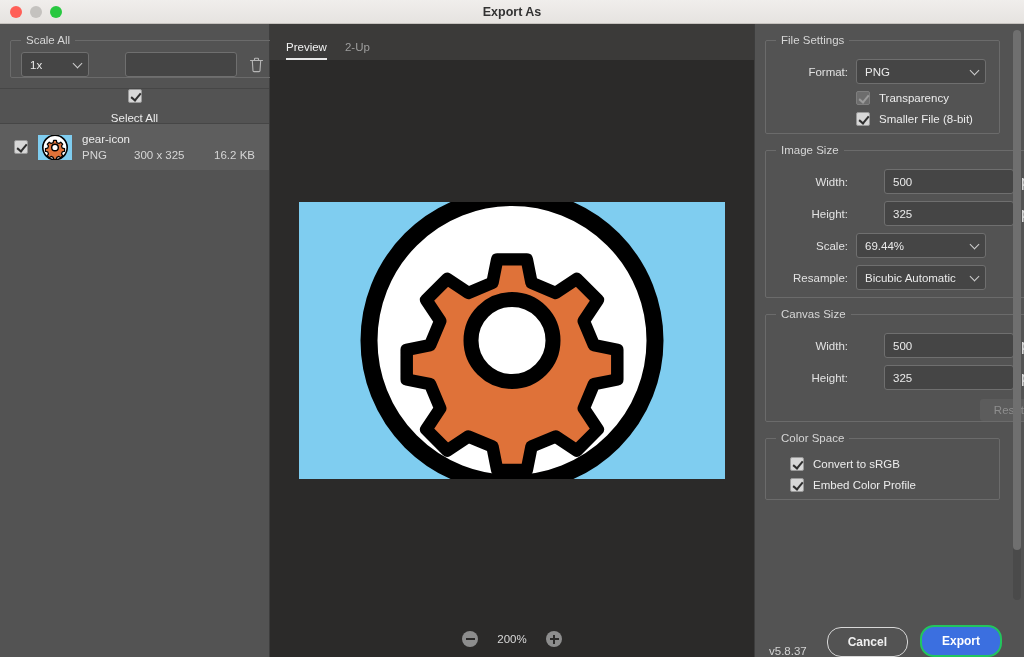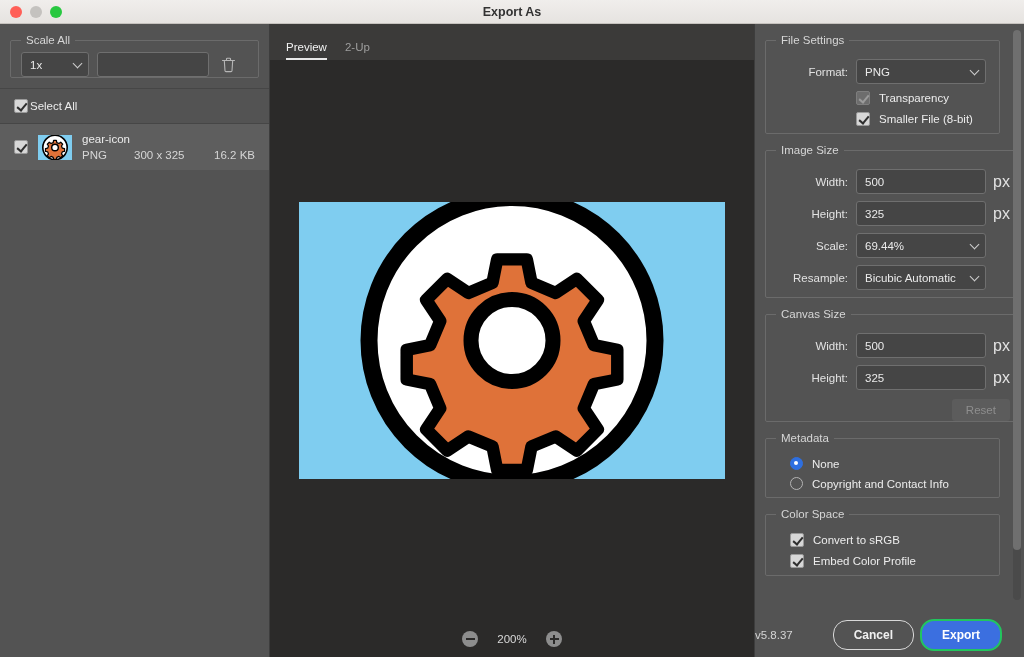--- a/index.html
+++ b/index.html
@@ -81,32 +81,33 @@
     border-right: 1.6px solid #cfcfcf; border-bottom: 1.6px solid #cfcfcf;
     transform: rotate(45deg);
   }
   .sel-1x { width: 68px; }
 
   .textinput {
     background: #454545; border: 1px solid #6f6f6f; border-radius: 3px;
     color: #eaeaea; font-size: 11.5px;
     height: 25px; padding: 0 8px; outline: none;
     font-family: "Liberation Sans", sans-serif;
+    margin-left: 28px;
   }
   .suffix-input { width: 112px; }
   .trash {
     width: 22px; height: 22px; display: flex; align-items: center;
     justify-content: center; cursor: pointer; opacity: .8;
   }
 
   
   .selectall-bar {
-    display: flex; align-items: center; gap: 2px;
+    display: flex; align-items: center; gap: 9px;
     padding: 0 14px; height: 36px;
-    border-top: 1px solid #464646; border-bottom: 1px solid #464646;
+    border-top: 1px solid #464646; border-bottom: 1px solid #464646; flex-direction: column;
   }
   .filelist { flex: 1; background: #535353; overflow: hidden; }
 
   .filerow {
     display: flex; align-items: center; gap: 10px;
     padding: 8px 14px; height: 46px;
   }
   .filerow.selected { background: #5e5e5e; }
   .thumb {
     width: 34px; height: 25px; flex: 0 0 34px;
@@ -220,22 +221,22 @@
   }
 
   .reset-row { display: flex; justify-content: flex-end; margin-top: 9px; align-items: center; }
   .btn-reset {
     background: #5c5c5c; border: none; border-radius: 3px;
     color: #8e8e8e; font-size: 11.5px; padding: 5px 14px;
     font-family: "Liberation Sans", sans-serif; cursor: default;
   }
 
   .footer {
-    height: 44px; display: flex; align-items: center;
-    padding: 0 22px 0 0; gap: 6px;
+    height: 44px; display: flex; align-items: flex-end;
+    padding: 0 22px 0 14px; gap: 12px;
     background: #535353;
   }
   .version { font-size: 11.5px; color: #d4d4d4; flex: 1; }
   .btn {
     border-radius: 14px; font-size: 12px; font-weight: bold;
     padding: 7px 20px; cursor: pointer;
     font-family: "Liberation Sans", sans-serif;
   }
   .btn-cancel { background: transparent; border: 1px solid #d8d8d8; color: #f0f0f0; }
   .btn-export { background: #3b6fe0; border: 2px solid #22c55e; color: #fff; }
@@ -402,31 +403,20 @@
         <div class="frow">
           <span class="flabel">Height:</span>
           <input class="textinput fld" type="text" value="325" style="">
           <span class="funit">px</span>
         </div>
         <div class="reset-row">
           <button class="btn-reset">Reset</button>
         </div>
       </fieldset>
 
-      <fieldset class="group">
-        <legend>Metadata</legend>
-        <div class="checkrow indent-s">
-          <span class="radio on"></span>
-          <span class="cb-label">None</span>
-        </div>
-        <div class="checkrow indent-s">
-          <span class="radio"></span>
-          <span class="cb-label">Copyright and Contact Info</span>
-        </div>
-      </fieldset>
 
       <fieldset class="group">
         <legend>Color Space</legend>
         <div class="checkrow indent-s">
           <span class="cb checked"></span>
           <span class="cb-label">Convert to sRGB</span>
         </div>
         <div class="checkrow indent-s">
           <span class="cb checked"></span>
           <span class="cb-label">Embed Color Profile</span>

